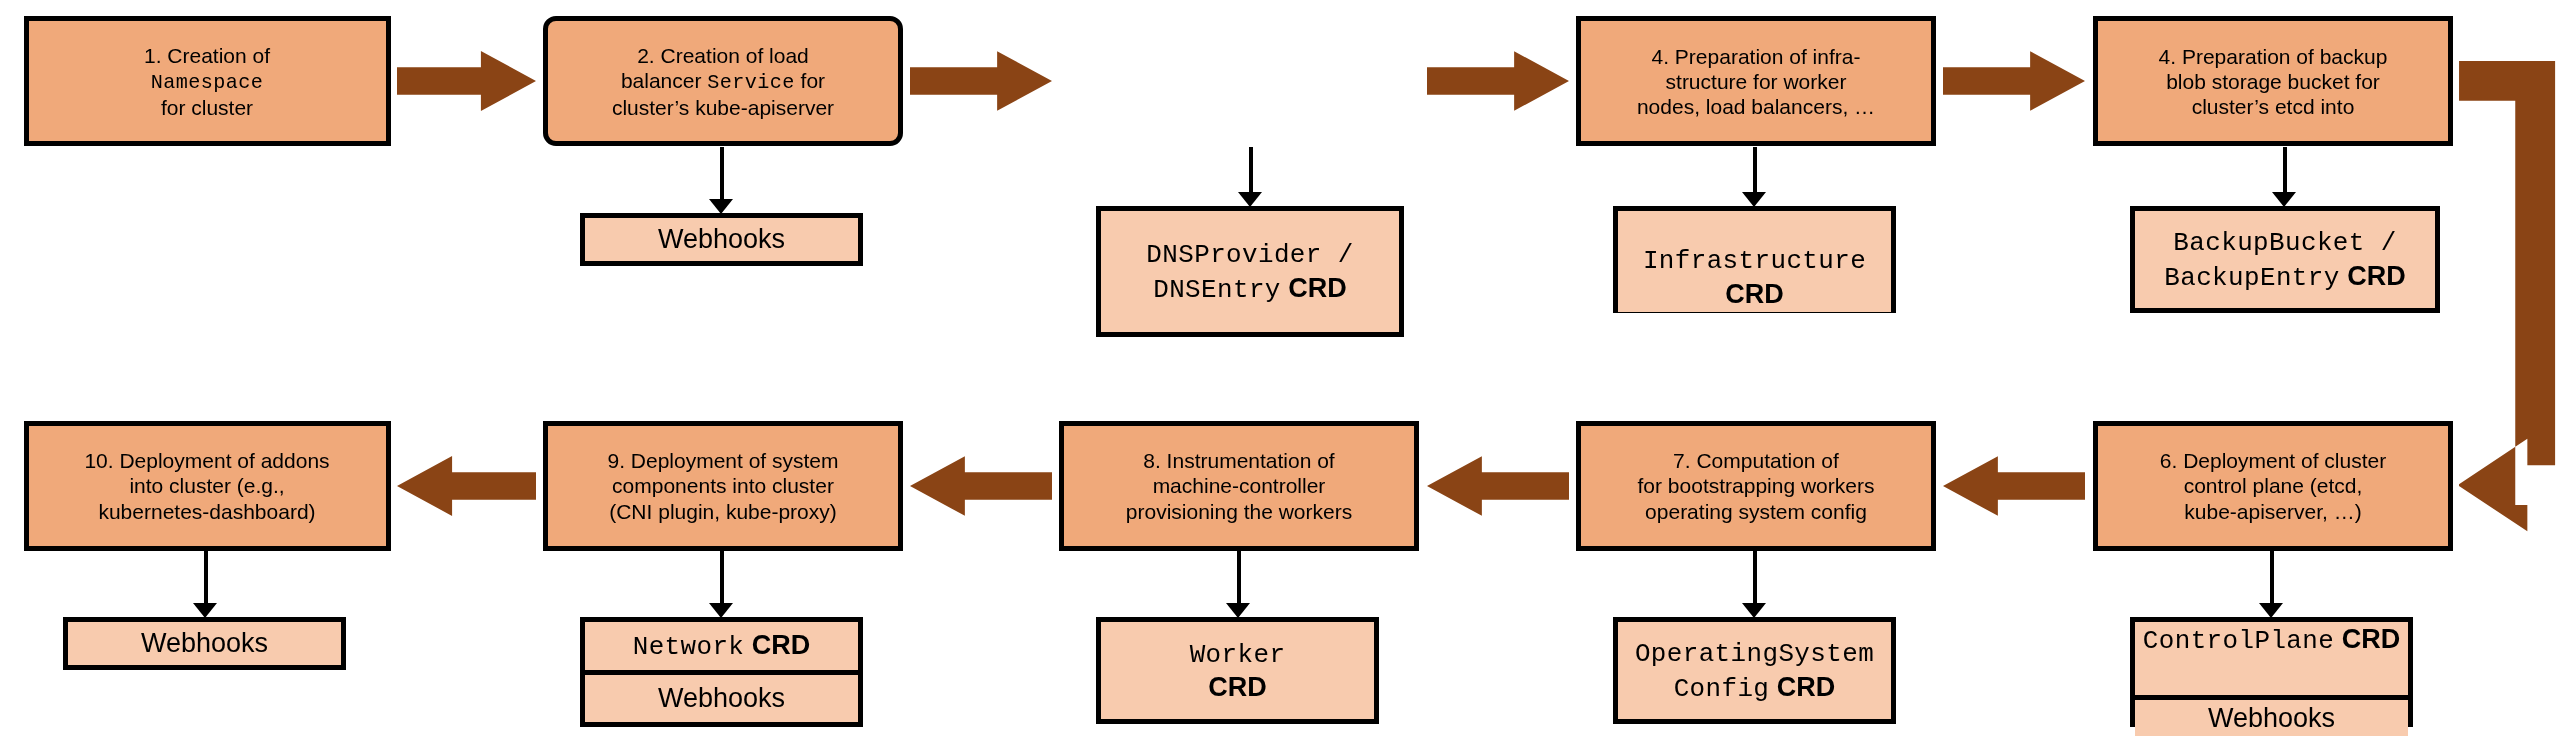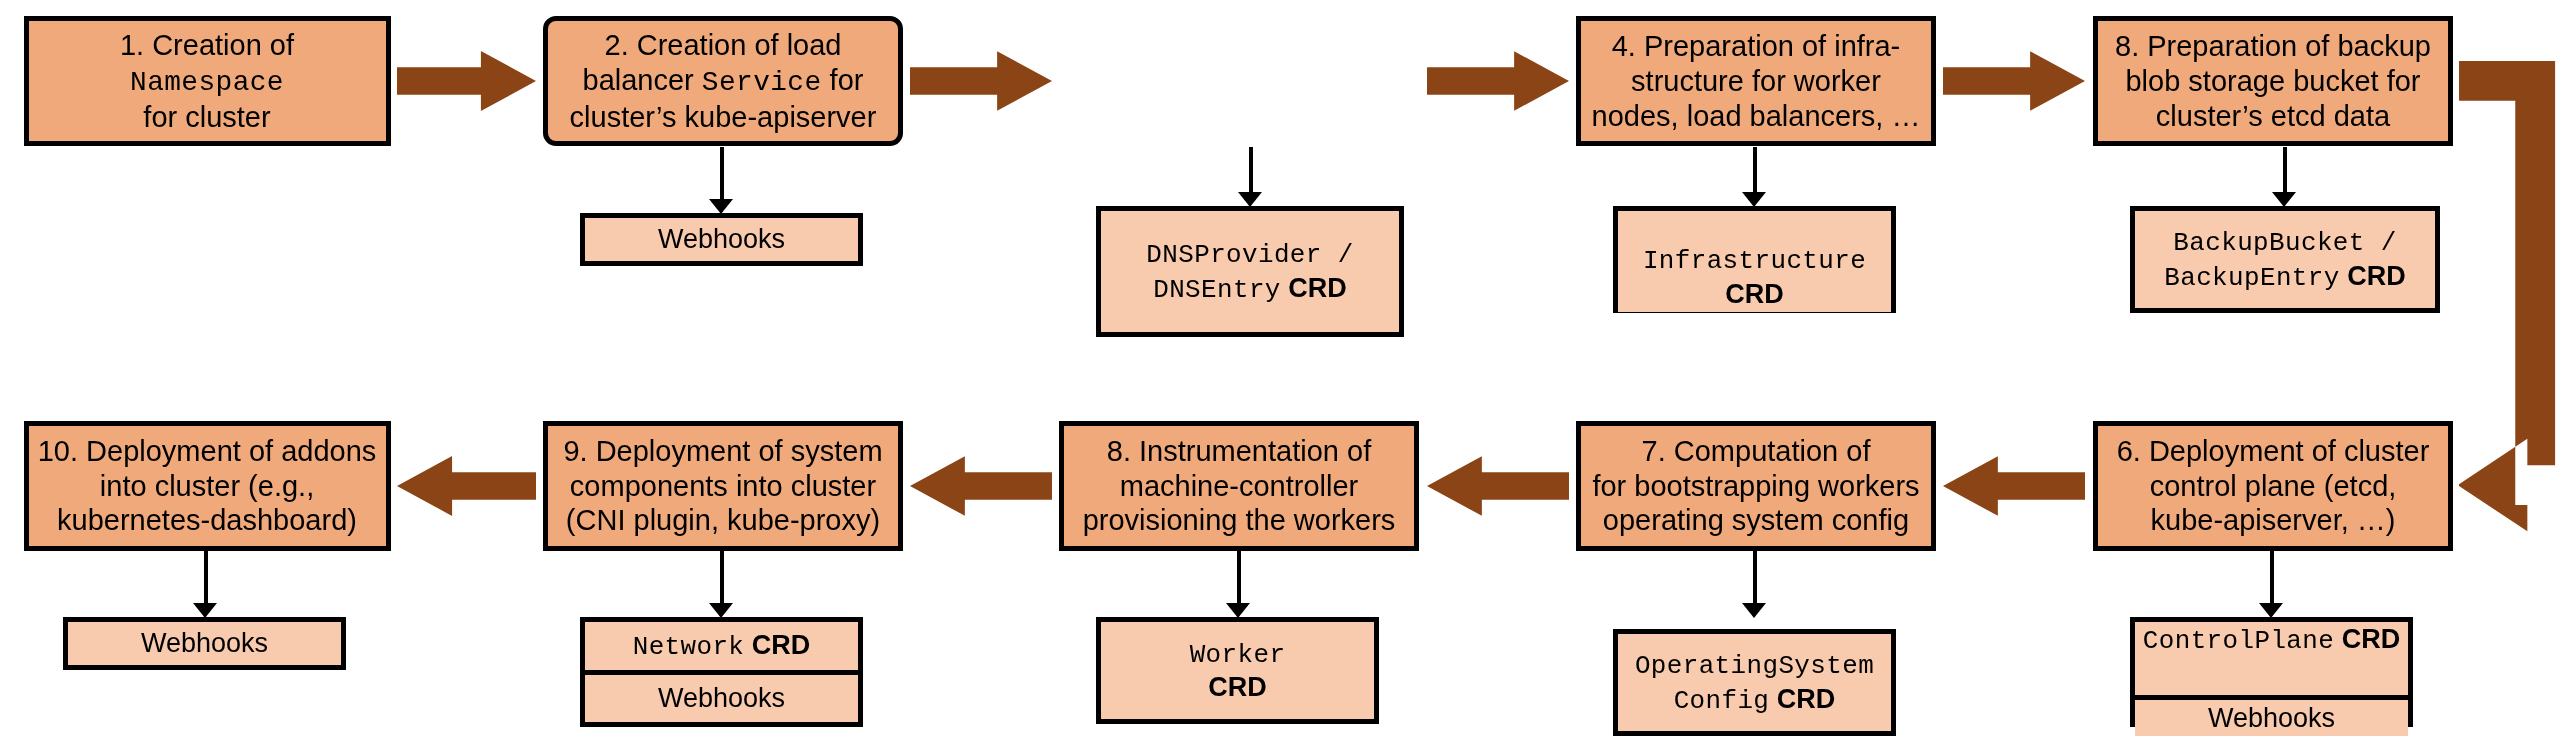--- a/index.html
+++ b/index.html
@@ -6,21 +6,21 @@
   body{width:2576px;height:742px;font-family:"Liberation Sans",sans-serif;position:relative;overflow:hidden;}
   #canvas{position:relative;width:2576px;height:742px;}
 
   .step-box{
     position:absolute;
     background:#F0A97A;
     border:5px solid #000000;
     box-sizing:border-box;
     display:flex;align-items:center;justify-content:center;
     text-align:center;
-    font-size:29px;
+    font-size:21px;
     line-height:1.20;
     color:#000000;
     padding:1.4px 5.7px;
   }
   .step-box .txt{display:block;width:100%;}
 
   .sub-box{
     position:absolute;
     background:#F8CBAE;
     border:5px solid #000000;
@@ -75,23 +75,23 @@
     </div>
     <div class="step-box" style="left: 1576px; top: 16.4px; width: 360px; height: 130px; background: rgb(240, 169, 122); border-color: rgb(0, 0, 0);">
       <div class="txt">
         <div><span>4. Preparation of infra-</span></div>
         <div><span>structure for worker</span></div>
         <div><span>nodes, load balancers, …</span></div>
       </div>
     </div>
     <div class="step-box" style="left: 2093px; top: 16.4px; width: 360px; height: 130px; background: rgb(240, 169, 122); border-color: rgb(0, 0, 0);">
       <div class="txt">
-        <div><span>8. Preparation of backup</span></div>
+        <div><span>4. Preparation of backup</span></div>
         <div><span>blob storage bucket for</span></div>
-        <div><span>cluster’s etcd data</span></div>
+        <div><span>cluster’s etcd into</span></div>
       </div>
     </div>
     <div class="step-box" style="left: 2093px; top: 421px; width: 360px; height: 130px; background: rgb(240, 169, 122); border-color: rgb(0, 0, 0);">
       <div class="txt">
         <div><span>6. Deployment of cluster</span></div>
         <div><span>control plane (etcd,</span></div>
         <div><span>kube-apiserver, …)</span></div>
       </div>
     </div>
     <div class="step-box" style="left: 1576px; top: 421px; width: 360px; height: 130px; background: rgb(240, 169, 122); border-color: rgb(0, 0, 0);">
@@ -168,21 +168,21 @@
         </div>
       </div>
       <div class="sub-cell" style="background: rgb(248, 203, 174);">
         <div>
           <div><span>Webhooks</span></div>
         </div>
       </div>
     </div>
     <div class="vline" style="background: rgb(0, 0, 0); left: 2270px; top: 550px; height: 54px;"></div>
     <div class="vhead" style="border-top-color: rgb(0, 0, 0); left: 2259px; top: 603px;"></div>
-    <div class="sub-box" style="left: 1613px; top: 617px; width: 283px; height: 107px; background: #a21caf; border-color: rgb(0, 0, 0); margin-top: 12px;">
+    <div class="sub-box" style="left: 1613px; top: 617px; width: 283px; height: 107px; background: #a21caf; border-color: rgb(0, 0, 0);">
       <div class="sub-cell" style="background: rgb(248, 203, 174);">
         <div>
           <div><span class="mono">OperatingSystem</span></div>
           <div><span class="mono">Config</span><span class="bold"> CRD</span></div>
         </div>
       </div>
     </div>
     <div class="vline" style="background: rgb(0, 0, 0); left: 1753px; top: 550px; height: 54px;"></div>
     <div class="vhead" style="border-top-color: rgb(0, 0, 0); left: 1742px; top: 603px;"></div>
     <div class="sub-box" style="left: 1096px; top: 617px; width: 283px; height: 107px; background: rgb(248, 203, 174); border-color: rgb(0, 0, 0);">

